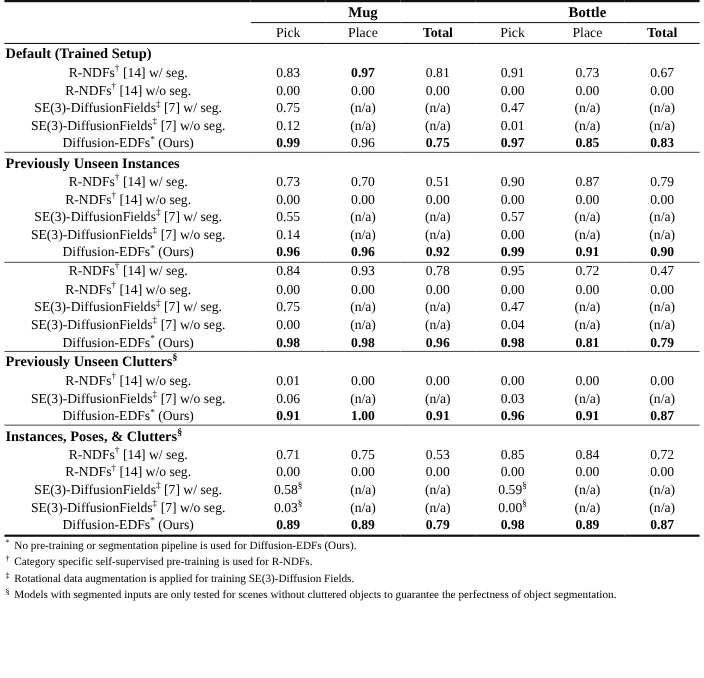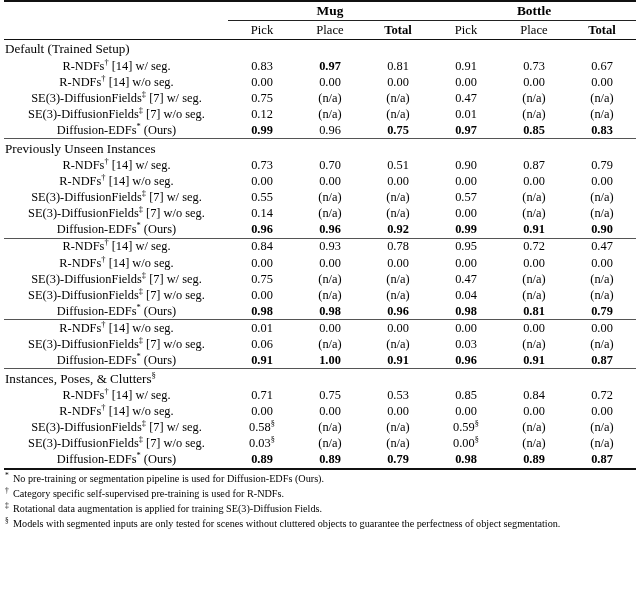--- a/index.html
+++ b/index.html
@@ -83,21 +83,21 @@
   }
   td.num {
     text-align: center;
     padding: 0.6px 0;
     line-height: 1.20;
     white-space: nowrap;
   }
   td.num.b { font-weight: bold; }
   td.section {
     text-align: left;
-    font-weight: normal;
+    font-weight: bold;
     font-size: 13.1px;
     padding: 1.2px 0 1.2px 1px;
     line-height: 1.20;
     white-space: nowrap;
     margin-top: 16px;
   }
   sup {
     font-size: 0.68em;
     vertical-align: super;
     line-height: 0;
@@ -300,20 +300,23 @@
           <td class="num b"><span>0.98</span></td>
           <td class="num b"><span>0.96</span></td>
           <td class="num b"><span>0.98</span></td>
           <td class="num b"><span>0.81</span></td>
           <td class="num b"><span>0.79</span></td>
         </tr>
         <tr class="rule-thin">
           <td colspan="7"></td>
         </tr>
         <tr>
+          <td class="section" colspan="7"><span>Previously Unseen Clutters</span><sup>§</sup></td>
+        </tr>
+        <tr>
           <td class="lbl"><span>R-NDFs</span><sup>†</sup><span> [14] w/o seg.</span></td>
           <td class="num"><span>0.01</span></td>
           <td class="num"><span>0.00</span></td>
           <td class="num"><span>0.00</span></td>
           <td class="num"><span>0.00</span></td>
           <td class="num"><span>0.00</span></td>
           <td class="num"><span>0.00</span></td>
         </tr>
         <tr>
           <td class="lbl"><span>SE(3)-DiffusionFields</span><sup>‡</sup><span> [7] w/o seg.</span></td>

